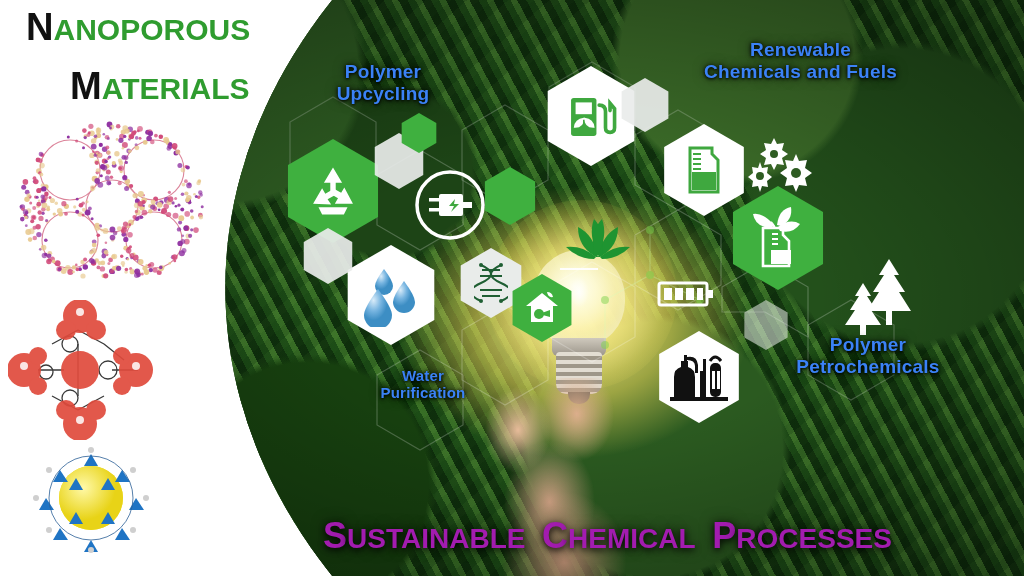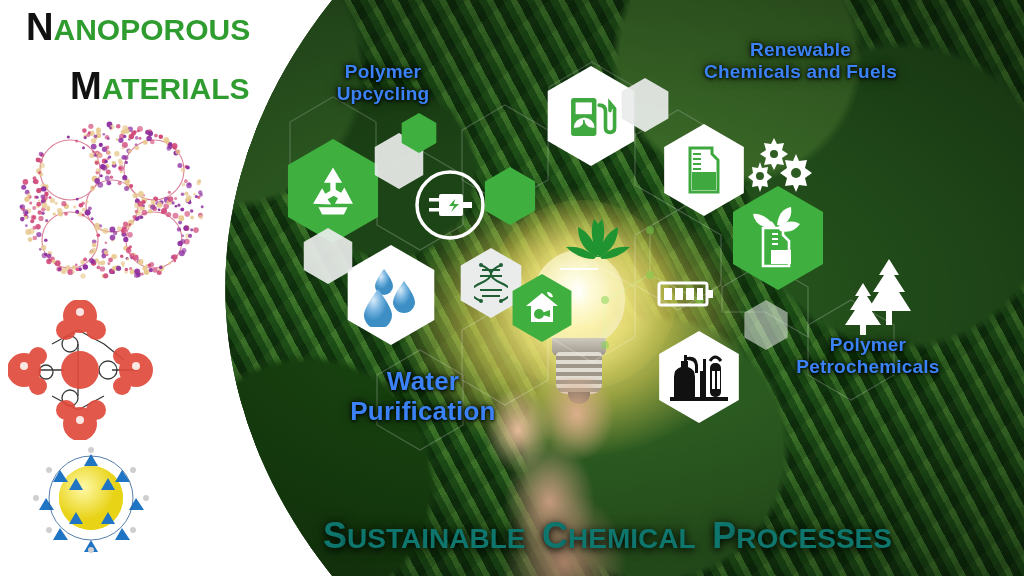--- a/index.html
+++ b/index.html
@@ -106,21 +106,21 @@
   .cap   { color:#111111; font-size:1.27em; }
   .rest  { color:#2f9c2f; }
 
   
   .mol { position:absolute; }
   .mol svg { display:block; }
 
   
   .banner {
     position:absolute; left:295px; top:515px; width:625px;
-    text-align:center; color:#0f766e; font-weight:bold; white-space:nowrap;
+    text-align:center; color:#a21caf; font-weight:bold; white-space:nowrap;
     text-shadow:0 2px 6px rgba(0,0,0,.85), 0 0 14px rgba(0,0,0,.6);
   }
   .banner .b-cap  { font-size:36px; }
   .banner .b-rest { font-size:28px; }
 </style>
 </head>
 <body>
 
 <div id="poster">
 
@@ -851,21 +851,21 @@
       <rect x="43" y="56" width="6" height="14"></rect>
       <path d="M20 28 l8 13 h-4 l9 14 h-5 l10 15 H2 l10 -15 H7 l9 -14 h-4 Z"></path>
       <rect x="17" y="70" width="6" height="10"></rect>
     </g>
   </svg>
 
   <div class="label" style="left:288px; top:61px;  width:190px; font-size:19px;">Polymer
 Upcycling</div>
   <div class="label" style="left:678px; top:39px;  width:245px; font-size:19px;">Renewable
 Chemicals and Fuels</div>
-  <div class="label" style="left:333px; top:367px; width:180px; font-size:26px;">Water
+  <div class="label" style="left:333px; top:367px; width:180px; font-size:15px;">Water
 Purification</div>
   <div class="label" style="left:768px; top:334px; width:200px; font-size:19px;">Polymer
 Petrochemicals</div>
 
   <div class="banner">
     <span><span class="b-cap">S</span><span class="b-rest">USTAINABLE</span></span>
     <span class="b-rest">&nbsp;</span>
     <span><span class="b-cap">C</span><span class="b-rest">HEMICAL</span></span>
     <span class="b-rest">&nbsp;</span>
     <span><span class="b-cap">P</span><span class="b-rest">ROCESSES</span></span>

